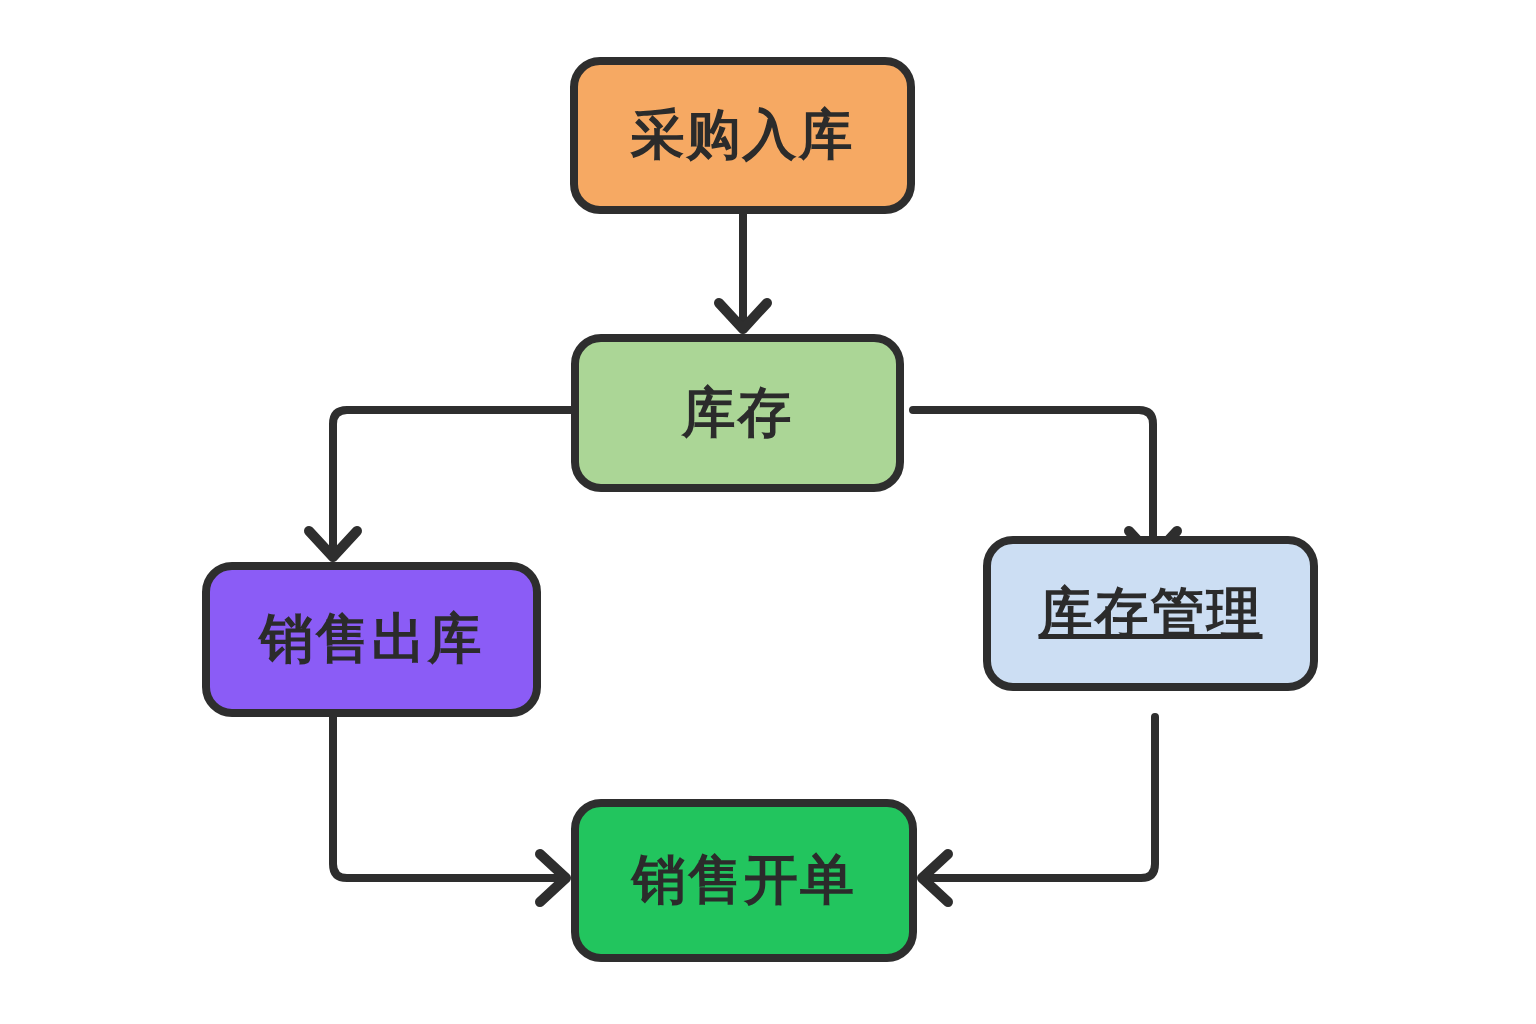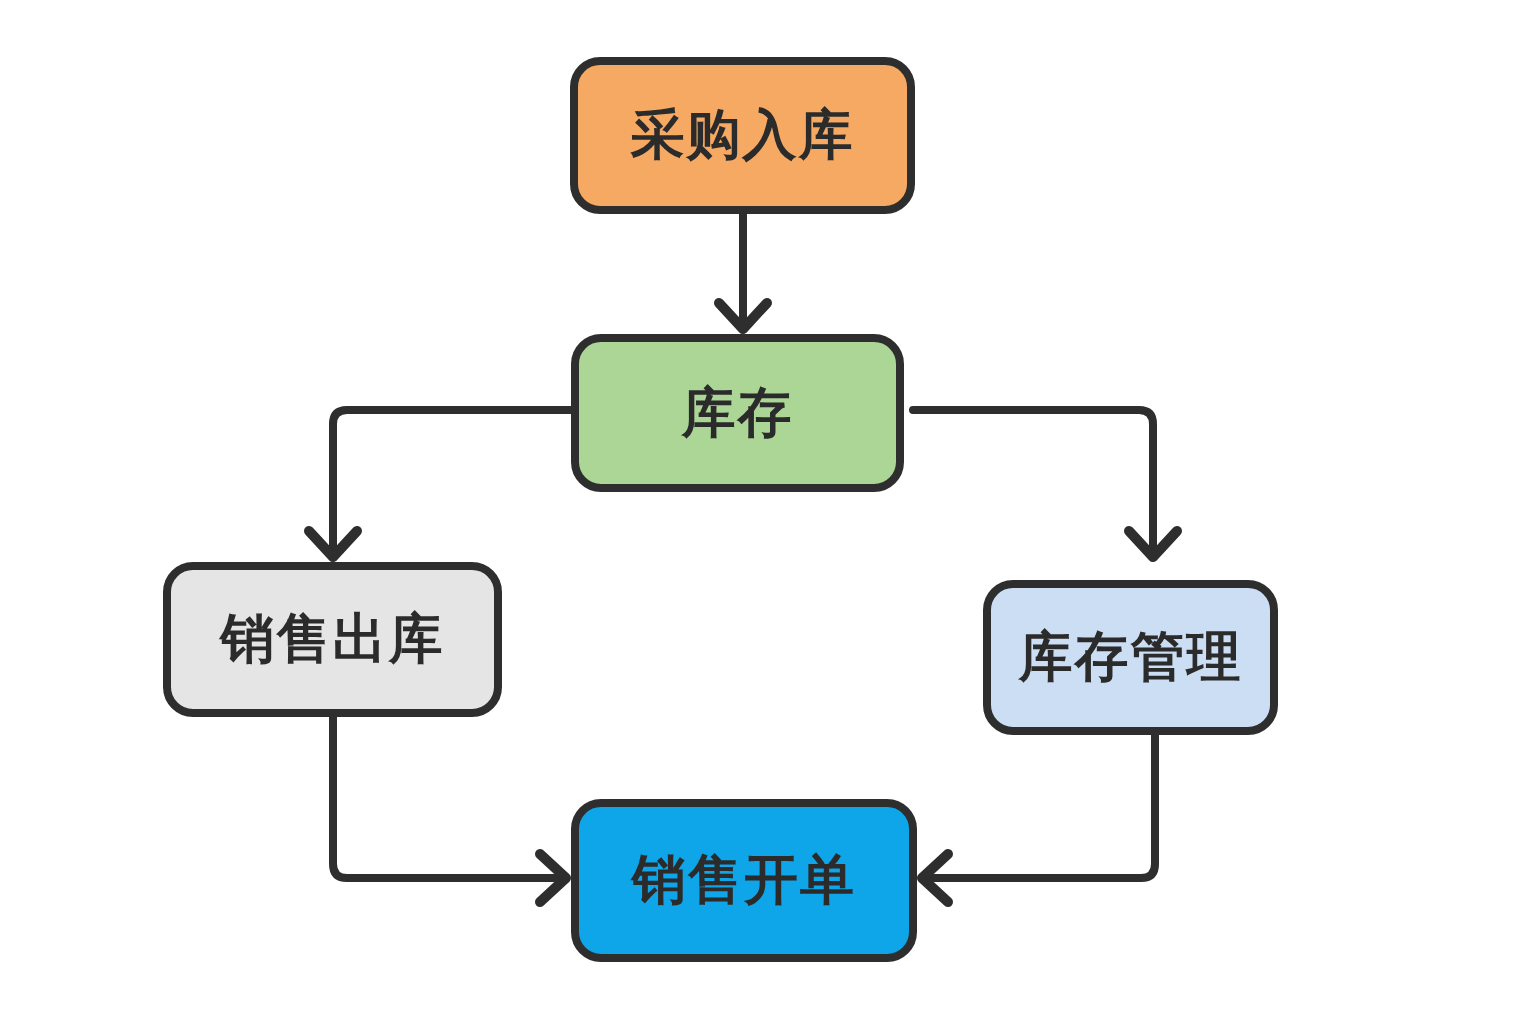--- a/index.html
+++ b/index.html
@@ -43,21 +43,21 @@
     justify-content: center;
     color: #2b2b2b;
     font-size: 54px;
     font-weight: 700;
     letter-spacing: 2px;
     white-space: nowrap;
   }
   .node-purchase   { left: 570px; top: 57px;  width: 345px; height: 157px; }
   .node-inventory  { left: 571px; top: 334px; width: 333px; height: 158px; }
   .node-outbound   { left: 163px; top: 562px; width: 339px; height: 155px; }
-  .node-invmgmt    { left: 983px; top: 580px; width: 295px; height: 155px; }
+  .node-invmgmt    { left: 983px; top: 536px; width: 335px; height: 155px; text-decoration: underline; }
   .node-billing    { left: 571px; top: 799px; width: 346px; height: 163px; }
 </style>
 </head>
 <body>
 
 <div class="canvas" style="background-color: rgb(255, 255, 255);">
 
   <svg class="edges" viewBox="0 0 1536 1024" style="stroke: rgb(46, 46, 46);">
 
     <g>
@@ -87,25 +87,25 @@
   </svg>
 
   <div class="node node-purchase" style="background-color: rgb(246, 169, 99);">
     <span>采购入库</span>
   </div>
 
   <div class="node node-inventory" style="background-color: rgb(171, 214, 150);">
     <span>库存</span>
   </div>
 
-  <div class="node node-outbound" style="background-color: #e5e5e5;">
+  <div class="node node-outbound" style="background-color: #8b5cf6; margin-left: 39px;">
     <span>销售出库</span>
   </div>
 
   <div class="node node-invmgmt" style="background-color: rgb(204, 222, 243);">
     <span>库存管理</span>
   </div>
 
-  <div class="node node-billing" style="background-color: #0ea5e9;">
+  <div class="node node-billing" style="background-color: #22c55e;">
     <span>销售开单</span>
   </div>
 
 </div>
 
 </body></html>

